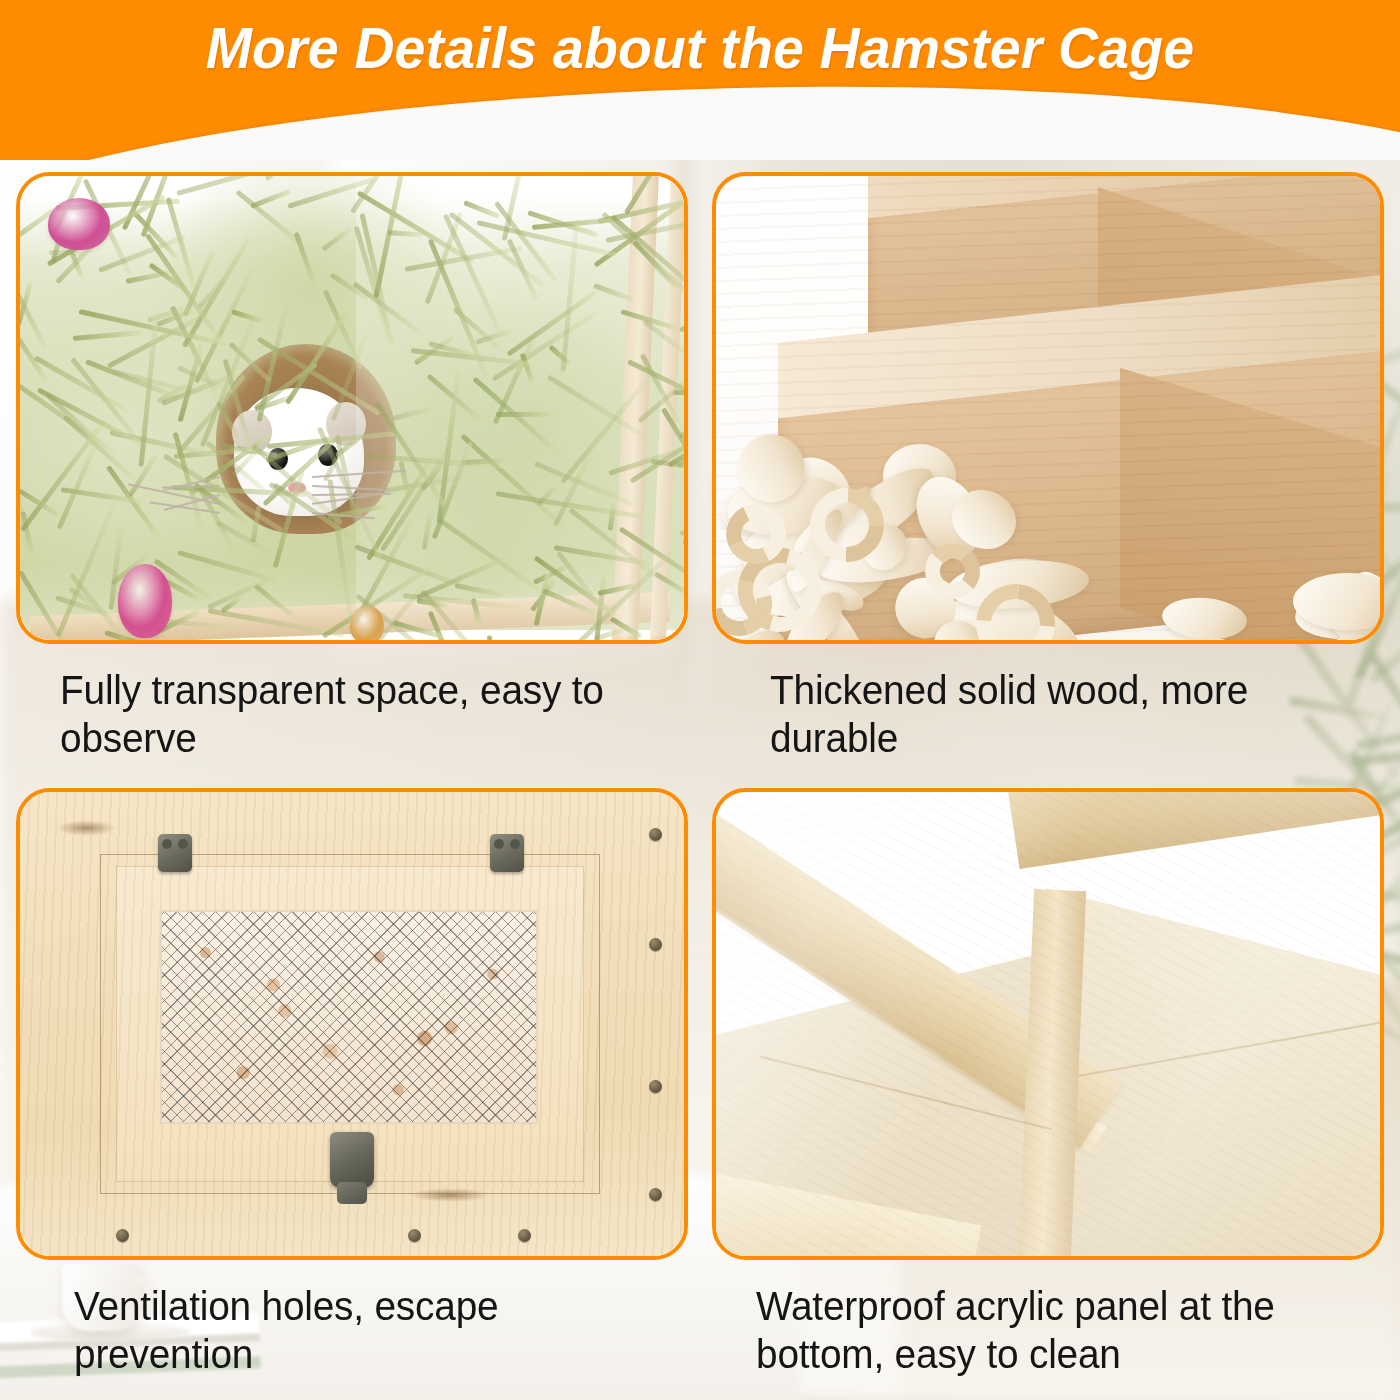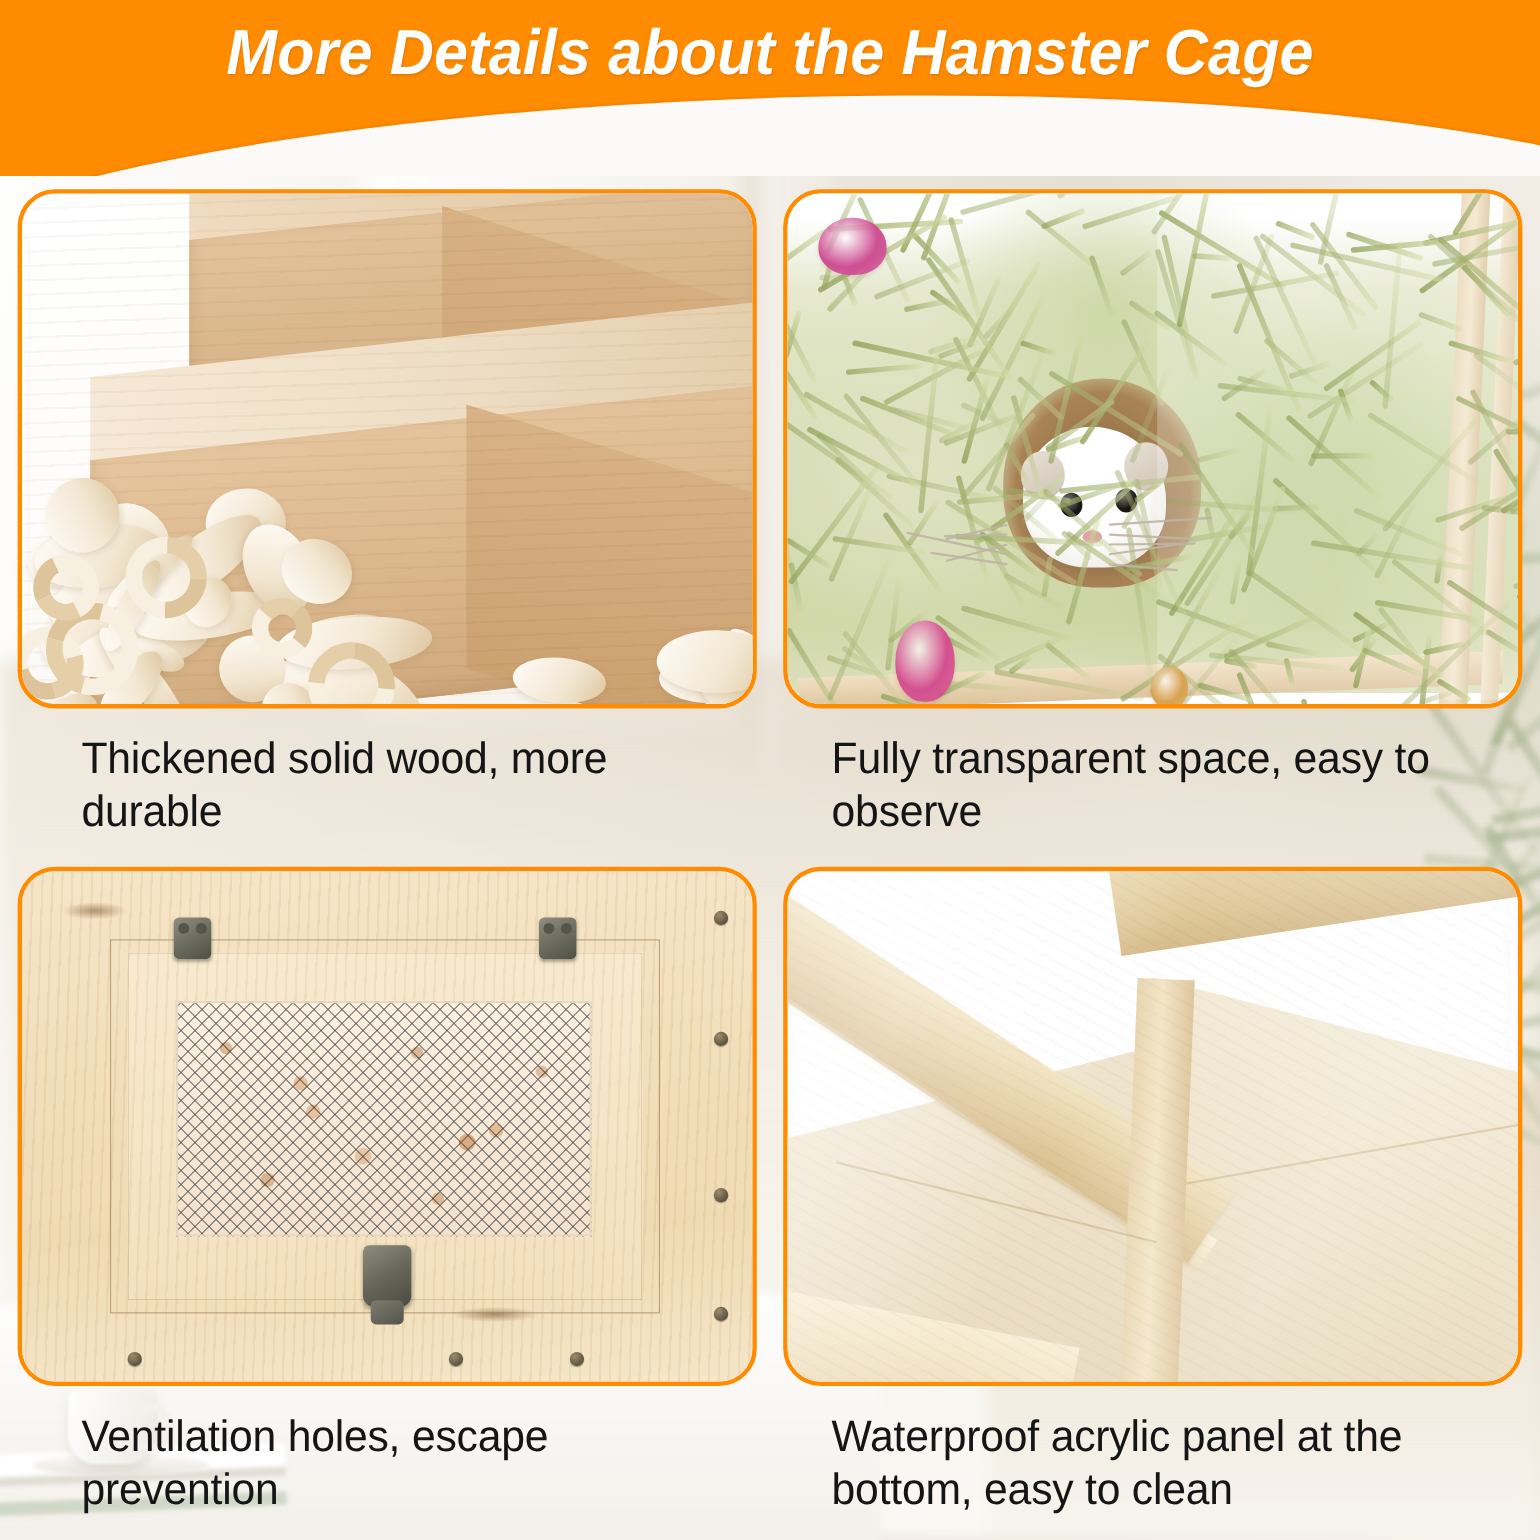--- a/index.html
+++ b/index.html
@@ -428,71 +428,20 @@
       <i style="left: 35.4834px; top: 588.279px; width: 154.101px; transform: rotate(-14.9794deg); opacity: 0.932307;"></i>
     </div>
 </div>
 
 <div id="header">
   <div id="title">More Details about the Hamster Cage</div>
   <div class="dip"></div>
 </div>
 
 <div id="grid">
-
-  <div class="feature f1">
-    <div class="photo p1" id="photo1">
-      <div class="beamAtop"></div>
-      <div class="beamA"></div>
-      <div class="beamAend"></div>
-      <div class="beamBtop"></div>
-      <div class="beamB"></div>
-      <div class="beamBend"></div>
-      <div class="grain"></div>
-    <div class="shav" style="left: 4.64249px; top: 306.115px; width: 93.0798px; height: 52.2826px; transform: rotate(-7.95062deg);"></div>
-        <div class="shav" style="left: 233.661px; top: 385.567px; width: 94.6128px; height: 26.2421px; transform: rotate(-12.4847deg);"></div>
-        <div class="shav" style="left: 167.233px; top: 267.614px; width: 73.3062px; height: 64.1877px; transform: rotate(-0.202846deg);"></div>
-        <div class="shav" style="left: 17.3933px; top: 378.892px; width: 68.5675px; height: 58.2861px; transform: rotate(-1.78421deg);"></div>
-        <div class="shav" style="left: 251.736px; top: 473.074px; width: 62.9152px; height: 24.7039px; transform: rotate(-53.0929deg);"></div>
-        <div class="shav" style="left: 26.7425px; top: 346.425px; width: 88.6457px; height: 73.6079px; transform: rotate(7.04381deg);"></div>
-        <div class="shav" style="left: 69.1165px; top: 285.326px; width: 68.3288px; height: 51.5407px; transform: rotate(38.1969deg);"></div>
-        <div class="shav" style="left: -6.10854px; top: 463.037px; width: 79.763px; height: 40.903px; transform: rotate(-36.5892deg);"></div>
-        <div class="shav" style="left: 40.8115px; top: 388.682px; width: 130.876px; height: 47.4181px; transform: rotate(-13.7569deg);"></div>
-        <div class="shav" style="left: 10.8025px; top: 301.491px; width: 118.853px; height: 57.2525px; transform: rotate(-6.94839deg);"></div>
-        <div class="shav" style="left: 93.6793px; top: 406.617px; width: 54.658px; height: 24.5731px; transform: rotate(20.5649deg);"></div>
-        <div class="shav" style="left: 101.479px; top: 364.029px; width: 137.697px; height: 39.5465px; transform: rotate(-8.56276deg);"></div>
-        <div class="shav" style="left: 101.794px; top: 310.734px; width: 126.489px; height: 46.3394px; transform: rotate(-36.8622deg);"></div>
-        <div class="shav" style="left: 51.106px; top: 426.33px; width: 117.331px; height: 29.1183px; transform: rotate(50.1727deg);"></div>
-        <div class="shav" style="left: 228.119px; top: 421.899px; width: 138.963px; height: 72.05px; transform: rotate(19.6407deg);"></div>
-        <div class="shav" style="left: 67.091px; top: 332.222px; width: 99.2362px; height: 23.3012px; transform: rotate(-39.8779deg);"></div>
-        <div class="shav" style="left: 191.172px; top: 311.345px; width: 83.7815px; height: 59.0384px; transform: rotate(63.9008deg);"></div>
-        <div class="shav" style="left: 145.73px; top: 351.458px; width: 46.6724px; height: 41.4285px; transform: rotate(-57.4799deg);"></div>
-        <div class="shav" style="left: 231.694px; top: 385.123px; width: 141.094px; height: 46.638px; transform: rotate(-4.32879deg);"></div>
-        <div class="shav" style="left: 238.876px; top: 310.828px; width: 58.0099px; height: 64.8336px; transform: rotate(-66.584deg);"></div>
-        <div class="shav" style="left: 179.315px; top: 401.874px; width: 60.8267px; height: 60.1819px; transform: rotate(51.742deg);"></div>
-        <div class="shav" style="left: 20.6019px; top: 258.602px; width: 68.0634px; height: 66.8498px; transform: rotate(-58.5482deg);"></div>
-        <div class="shav" style="left: 219.219px; top: 443.944px; width: 48.016px; height: 51.0037px; transform: rotate(-49.6151deg);"></div>
-        <div class="shav" style="left: 53.8709px; top: 362.313px; width: 93.4255px; height: 24.8104px; transform: rotate(-61.0267deg);"></div>
-        <div class="shav" style="left: 58.8156px; top: 431.827px; width: 80.1436px; height: 34.4366px; transform: rotate(-50.8694deg);"></div>
-        <div class="curl" style="left: -9.7377px; top: 393.601px; width: 66.1792px; height: 66.1792px; transform: rotate(31.088deg);"></div>
-        <div class="curl" style="left: 21.6243px; top: 371.705px; width: 83.8506px; height: 83.8506px; transform: rotate(149.279deg);"></div>
-        <div class="curl" style="left: 209.324px; top: 367.711px; width: 54.6249px; height: 54.6249px; transform: rotate(265.989deg);"></div>
-        <div class="curl" style="left: 259.78px; top: 407.544px; width: 78.9959px; height: 78.9959px; transform: rotate(230.106deg);"></div>
-        <div class="curl" style="left: 94.2287px; top: 311.574px; width: 73.8279px; height: 73.8279px; transform: rotate(317.187deg);"></div>
-        <div class="curl" style="left: 9.82935px; top: 327.95px; width: 60.133px; height: 60.133px; transform: rotate(109.452deg);"></div>
-        <div class="shav" style="left: 446.195px; top: 422.047px; width: 85.1632px; height: 41.088px; transform: rotate(4.78909deg);"></div>
-        <div class="shav" style="left: 630.274px; top: 413.377px; width: 83.7246px; height: 30.811px; transform: rotate(47.8781deg);"></div>
-        <div class="shav" style="left: 579.021px; top: 409.861px; width: 122.512px; height: 53.1164px; transform: rotate(-4.98971deg);"></div>
-        <div class="shav" style="left: 643.084px; top: 456.314px; width: 83.2548px; height: 45.9053px; transform: rotate(24.3338deg);"></div>
-        <div class="shav" style="left: 605.334px; top: 459.773px; width: 93.6063px; height: 65.5976px; transform: rotate(16.2191deg);"></div>
-        <div class="shav" style="left: 614.196px; top: 402.831px; width: 56.036px; height: 64.9091px; transform: rotate(6.59208deg);"></div>
-        <div class="shav" style="left: 576.986px; top: 396.97px; width: 110.05px; height: 57.2968px; transform: rotate(0.26749deg);"></div>
-      </div>
-    <div class="caption">Thickened solid wood, more durable</div>
-  </div>
 
   <div class="feature f2">
     <div class="photo p2" id="photo2">
       <div class="haypile"></div>
       <div class="hole"></div>
       <div class="hamster">
         <div class="ear" style="left:-2px;  top:22px;"></div>
         <div class="ear" style="right:-2px; top:14px;"></div>
         <div class="eye" style="left:34px; top:60px;"></div>
         <div class="eye" style="left:84px; top:56px;"></div>
@@ -739,20 +688,71 @@
         <div class="whisk" style="left: 200px; top: 336px; width: 71.2933px; transform: rotate(188.582deg);"></div>
         <div class="whisk" style="left: 292px; top: 300px; width: 94.4955px; transform: rotate(-3.83377deg);"></div>
         <div class="whisk" style="left: 292px; top: 309px; width: 76.3686px; transform: rotate(3.02424deg);"></div>
         <div class="whisk" style="left: 292px; top: 318px; width: 79.3815px; transform: rotate(-0.646562deg);"></div>
         <div class="whisk" style="left: 292px; top: 327px; width: 71.4849px; transform: rotate(-8.13012deg);"></div>
         <div class="whisk" style="left: 292px; top: 336px; width: 62.9999px; transform: rotate(4.91925deg);"></div>
       </div>
     <div class="caption">Fully transparent space, easy to observe</div>
   </div>
 
+  <div class="feature f1">
+    <div class="photo p1" id="photo1">
+      <div class="beamAtop"></div>
+      <div class="beamA"></div>
+      <div class="beamAend"></div>
+      <div class="beamBtop"></div>
+      <div class="beamB"></div>
+      <div class="beamBend"></div>
+      <div class="grain"></div>
+    <div class="shav" style="left: 4.64249px; top: 306.115px; width: 93.0798px; height: 52.2826px; transform: rotate(-7.95062deg);"></div>
+        <div class="shav" style="left: 233.661px; top: 385.567px; width: 94.6128px; height: 26.2421px; transform: rotate(-12.4847deg);"></div>
+        <div class="shav" style="left: 167.233px; top: 267.614px; width: 73.3062px; height: 64.1877px; transform: rotate(-0.202846deg);"></div>
+        <div class="shav" style="left: 17.3933px; top: 378.892px; width: 68.5675px; height: 58.2861px; transform: rotate(-1.78421deg);"></div>
+        <div class="shav" style="left: 251.736px; top: 473.074px; width: 62.9152px; height: 24.7039px; transform: rotate(-53.0929deg);"></div>
+        <div class="shav" style="left: 26.7425px; top: 346.425px; width: 88.6457px; height: 73.6079px; transform: rotate(7.04381deg);"></div>
+        <div class="shav" style="left: 69.1165px; top: 285.326px; width: 68.3288px; height: 51.5407px; transform: rotate(38.1969deg);"></div>
+        <div class="shav" style="left: -6.10854px; top: 463.037px; width: 79.763px; height: 40.903px; transform: rotate(-36.5892deg);"></div>
+        <div class="shav" style="left: 40.8115px; top: 388.682px; width: 130.876px; height: 47.4181px; transform: rotate(-13.7569deg);"></div>
+        <div class="shav" style="left: 10.8025px; top: 301.491px; width: 118.853px; height: 57.2525px; transform: rotate(-6.94839deg);"></div>
+        <div class="shav" style="left: 93.6793px; top: 406.617px; width: 54.658px; height: 24.5731px; transform: rotate(20.5649deg);"></div>
+        <div class="shav" style="left: 101.479px; top: 364.029px; width: 137.697px; height: 39.5465px; transform: rotate(-8.56276deg);"></div>
+        <div class="shav" style="left: 101.794px; top: 310.734px; width: 126.489px; height: 46.3394px; transform: rotate(-36.8622deg);"></div>
+        <div class="shav" style="left: 51.106px; top: 426.33px; width: 117.331px; height: 29.1183px; transform: rotate(50.1727deg);"></div>
+        <div class="shav" style="left: 228.119px; top: 421.899px; width: 138.963px; height: 72.05px; transform: rotate(19.6407deg);"></div>
+        <div class="shav" style="left: 67.091px; top: 332.222px; width: 99.2362px; height: 23.3012px; transform: rotate(-39.8779deg);"></div>
+        <div class="shav" style="left: 191.172px; top: 311.345px; width: 83.7815px; height: 59.0384px; transform: rotate(63.9008deg);"></div>
+        <div class="shav" style="left: 145.73px; top: 351.458px; width: 46.6724px; height: 41.4285px; transform: rotate(-57.4799deg);"></div>
+        <div class="shav" style="left: 231.694px; top: 385.123px; width: 141.094px; height: 46.638px; transform: rotate(-4.32879deg);"></div>
+        <div class="shav" style="left: 238.876px; top: 310.828px; width: 58.0099px; height: 64.8336px; transform: rotate(-66.584deg);"></div>
+        <div class="shav" style="left: 179.315px; top: 401.874px; width: 60.8267px; height: 60.1819px; transform: rotate(51.742deg);"></div>
+        <div class="shav" style="left: 20.6019px; top: 258.602px; width: 68.0634px; height: 66.8498px; transform: rotate(-58.5482deg);"></div>
+        <div class="shav" style="left: 219.219px; top: 443.944px; width: 48.016px; height: 51.0037px; transform: rotate(-49.6151deg);"></div>
+        <div class="shav" style="left: 53.8709px; top: 362.313px; width: 93.4255px; height: 24.8104px; transform: rotate(-61.0267deg);"></div>
+        <div class="shav" style="left: 58.8156px; top: 431.827px; width: 80.1436px; height: 34.4366px; transform: rotate(-50.8694deg);"></div>
+        <div class="curl" style="left: -9.7377px; top: 393.601px; width: 66.1792px; height: 66.1792px; transform: rotate(31.088deg);"></div>
+        <div class="curl" style="left: 21.6243px; top: 371.705px; width: 83.8506px; height: 83.8506px; transform: rotate(149.279deg);"></div>
+        <div class="curl" style="left: 209.324px; top: 367.711px; width: 54.6249px; height: 54.6249px; transform: rotate(265.989deg);"></div>
+        <div class="curl" style="left: 259.78px; top: 407.544px; width: 78.9959px; height: 78.9959px; transform: rotate(230.106deg);"></div>
+        <div class="curl" style="left: 94.2287px; top: 311.574px; width: 73.8279px; height: 73.8279px; transform: rotate(317.187deg);"></div>
+        <div class="curl" style="left: 9.82935px; top: 327.95px; width: 60.133px; height: 60.133px; transform: rotate(109.452deg);"></div>
+        <div class="shav" style="left: 446.195px; top: 422.047px; width: 85.1632px; height: 41.088px; transform: rotate(4.78909deg);"></div>
+        <div class="shav" style="left: 630.274px; top: 413.377px; width: 83.7246px; height: 30.811px; transform: rotate(47.8781deg);"></div>
+        <div class="shav" style="left: 579.021px; top: 409.861px; width: 122.512px; height: 53.1164px; transform: rotate(-4.98971deg);"></div>
+        <div class="shav" style="left: 643.084px; top: 456.314px; width: 83.2548px; height: 45.9053px; transform: rotate(24.3338deg);"></div>
+        <div class="shav" style="left: 605.334px; top: 459.773px; width: 93.6063px; height: 65.5976px; transform: rotate(16.2191deg);"></div>
+        <div class="shav" style="left: 614.196px; top: 402.831px; width: 56.036px; height: 64.9091px; transform: rotate(6.59208deg);"></div>
+        <div class="shav" style="left: 576.986px; top: 396.97px; width: 110.05px; height: 57.2968px; transform: rotate(0.26749deg);"></div>
+      </div>
+    <div class="caption">Thickened solid wood, more durable</div>
+  </div>
+
   <div class="feature f3">
     <div class="photo p3" id="photo3">
       <div class="panel"></div>
       <div class="knot" style="left:36px;  top:28px;  width:60px; height:16px;"></div>
       <div class="knot" style="left:390px; top:396px; width:80px; height:14px;"></div>
       <div class="doorline"></div>
       <div class="innerframe"></div>
       <div class="mesh">
         <div class="chips"></div>
       </div>

